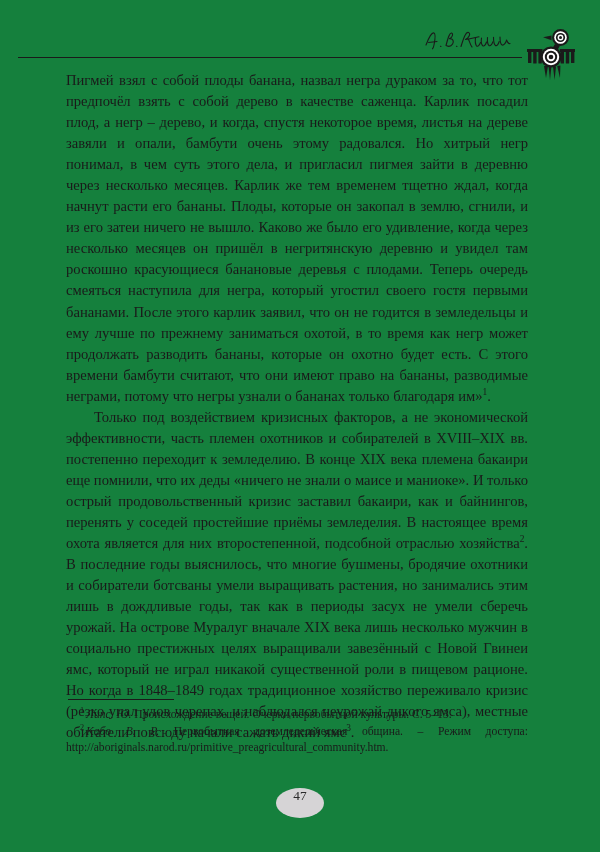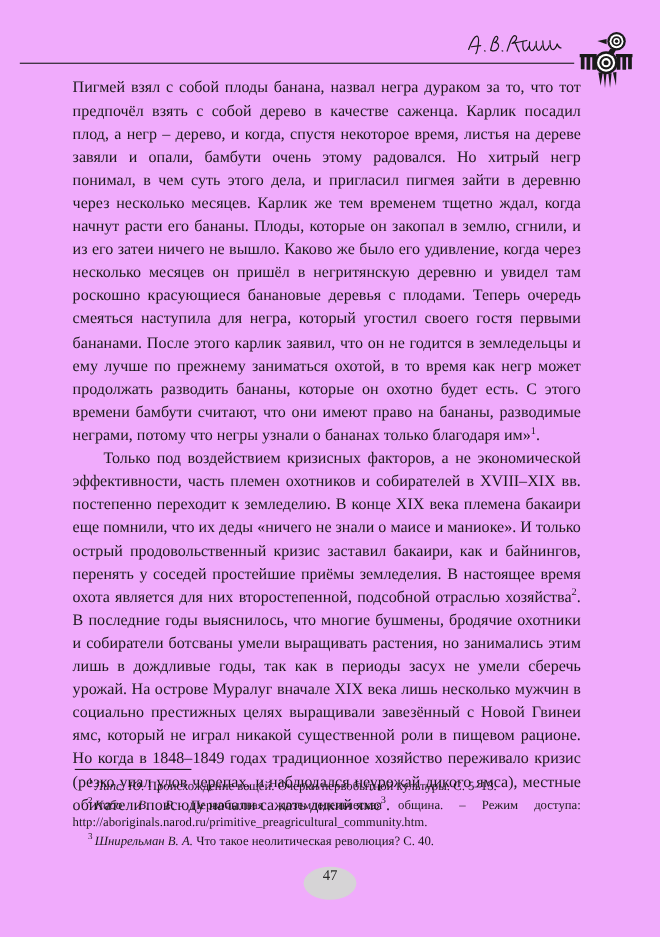--- a/index.html
+++ b/index.html
@@ -5,21 +5,21 @@
 <style>
   html, body {
     margin: 0;
     padding: 0;
     background: #ffffff;
   }
   .page {
     position: relative;
     width: 600px;
     height: 852px;
-    background: #f0abfc;
+    background: #15803d;
     overflow: hidden;
     font-family: "Liberation Serif", "DejaVu Serif", serif;
     color: #1a1a1a;
   }
 
   
   .header {
     position: absolute;
     left: 0;
     top: 0;
@@ -192,20 +192,19 @@
 
   <div class="body-text">
     <p class="first"><span>Пигмей взял с собой плоды банана, назвал негра дураком за то, что тот предпочёл взять с собой дерево в качестве саженца. Карлик посадил плод, а негр – дерево, и когда, спустя некоторое время, листья на дереве завяли и опали, бамбути очень этому радовался. Но хитрый негр понимал, в чем суть этого дела, и пригласил пигмея зайти в деревню через несколько месяцев. Карлик же тем временем тщетно ждал, когда начнут расти его бананы. Плоды, которые он закопал в землю, сгнили, и из его затеи ничего не вышло. Каково же было его удивление, когда через несколько месяцев он пришёл в негритянскую деревню и увидел там роскошно красующиеся банановые деревья с плодами. Теперь очередь смеяться наступила для негра, который угостил своего гостя первыми бананами. После этого карлик заявил, что он не годится в земледельцы и ему лучше по прежнему заниматься охотой, в то время как негр может продолжать разводить бананы, которые он охотно будет есть. С этого времени бамбути считают, что они имеют право на бананы, разводимые неграми, потому что негры узнали о бананах только благодаря им»</span><sup class="fn">1</sup>.</p>
     <p><span>Только под воздействием кризисных факторов, а не экономической эффективности, часть племен охотников и собирателей в XVIII–XIX вв. постепенно переходит к земледелию. В конце XIX века племена бакаири еще помнили, что их деды «ничего не знали о маисе и маниоке». И только острый продовольственный кризис заставил бакаири, как и байнингов, перенять у соседей простейшие приёмы земледелия. В настоящее время охота является для них второстепенной, подсобной отраслью хозяйства</span><sup class="fn">2</sup><span>. В последние годы выяснилось, что многие бушмены, бродячие охотники и собиратели ботсваны умели выращивать растения, но занимались этим лишь в дождливые годы, так как в периоды засух не умели сберечь урожай. На острове Муралуг вначале XIX века лишь несколько мужчин в социально престижных целях выращивали завезённый с Новой Гвинеи ямс, который не играл никакой существенной роли в пищевом рационе. Но когда в 1848–1849 годах традиционное хозяйство переживало кризис (резко упал улов черепах, и наблюдался неурожай дикого ямса), местные обитатели повсюду начали сажать дикий ямс</span><sup class="fn">3</sup>.</p>
   </div>
 
   <div class="footnotes">
     <div class="footnote-rule"></div>
     <p><sup class="fnum">1</sup><i>Липс. Ю.</i><span> Происхождение вещей. Очерки первобытной культуры. С. 5–13.</span></p>
     <p><sup class="fnum">2</sup><i>Кабо В. Р.</i><span> Первобытная доземледельческая община. – Режим доступа: http://aboriginals.narod.ru/primitive_preagricultural_community.htm.</span></p>
-    <p><sup class="fnum">3</sup><i>Шнирельман В. А.</i><span> Что такое неолитическая революция? С. 40.</span></p>
   </div>
 
   <div class="page-number">
     <span>47</span>
   </div>
 
 </div>
 
 </body></html>

